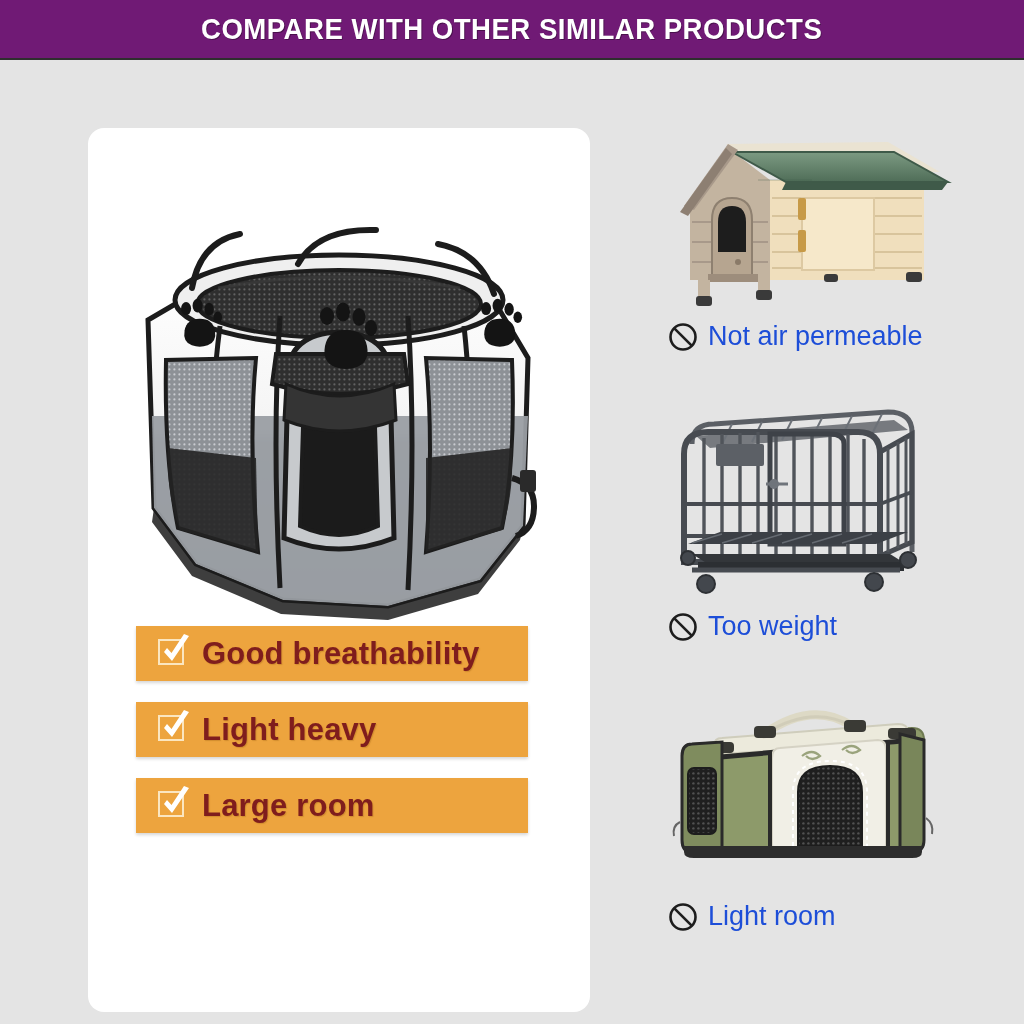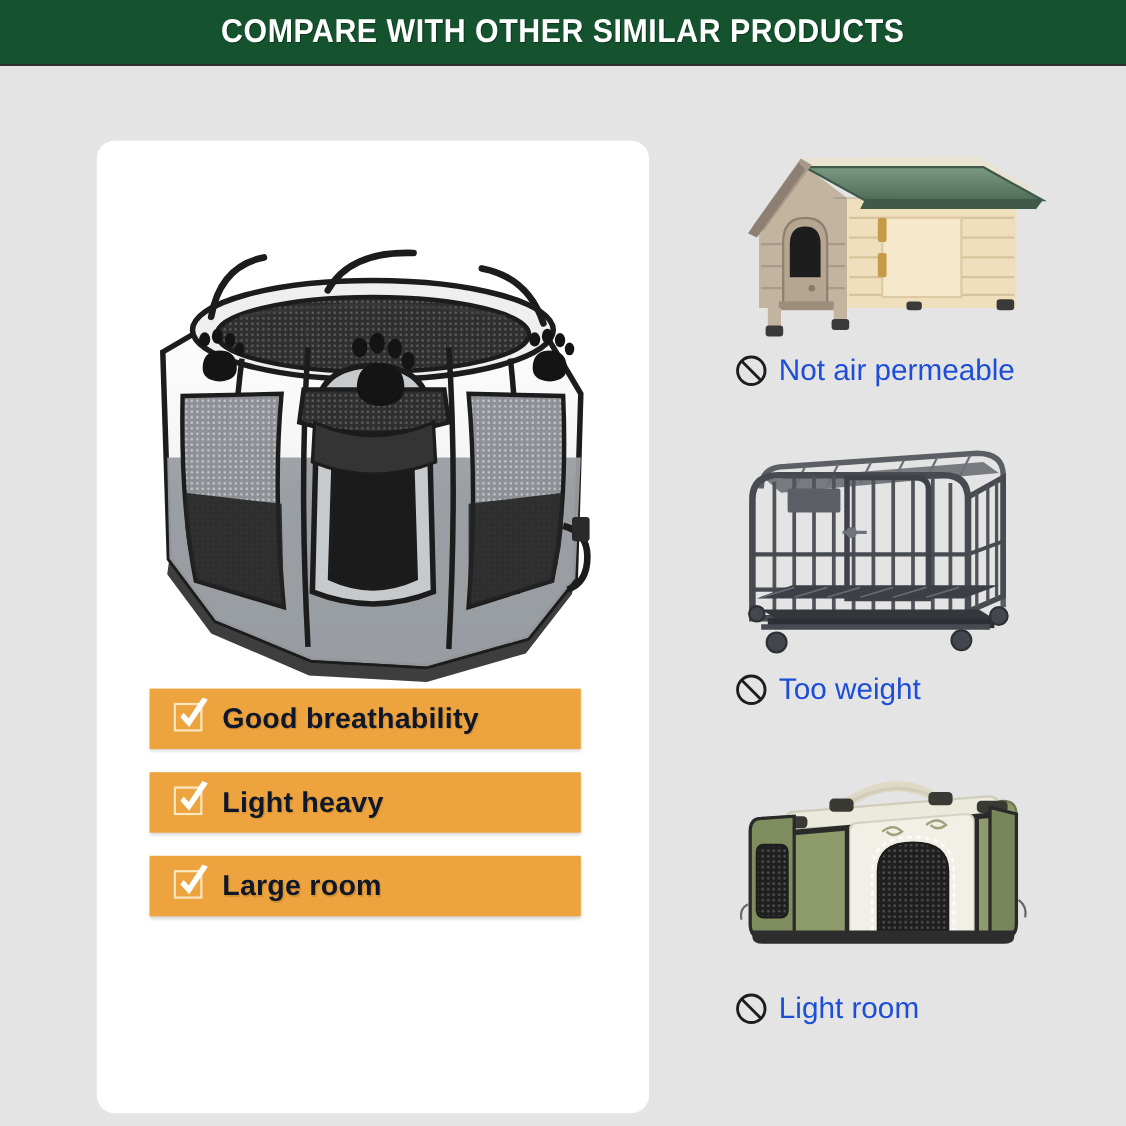--- a/index.html
+++ b/index.html
@@ -14,21 +14,21 @@
     overflow: hidden;
     position: relative;
   }
 
   
   .header-bar {
     position: absolute;
     left: 0; top: 0;
     width: 1024px;
     height: 60px;
-    background: #14532d;
+    background: #701a75;
     display: flex;
     align-items: center;
     justify-content: center;
     box-sizing: border-box;
     border-bottom: 2px solid #2e2e2e;
   }
   .header-title {
     color: #ffffff;
     font-size: 30px;
     font-weight: bold;
@@ -94,22 +94,22 @@
     width: 26px; height: 26px;
     border: 2px solid #fbe6c0;
     box-sizing: border-box;
   }
   .badge-check .tick {
     position: absolute;
     left: 2px; top: -5px;
     width: 32px; height: 34px;
   }
   .badge-label {
-    color: #0f172a;
-    font-size: 26px;
+    color: #7f1d1d;
+    font-size: 31px;
     font-weight: bold;
     letter-spacing: 0.2px;
     text-shadow: 1px 1px 1px rgba(160,100,20,0.35);
     white-space: nowrap;
   }
 
   
   .compare-col {
     position: absolute;
     left: 640px; top: 40px;

